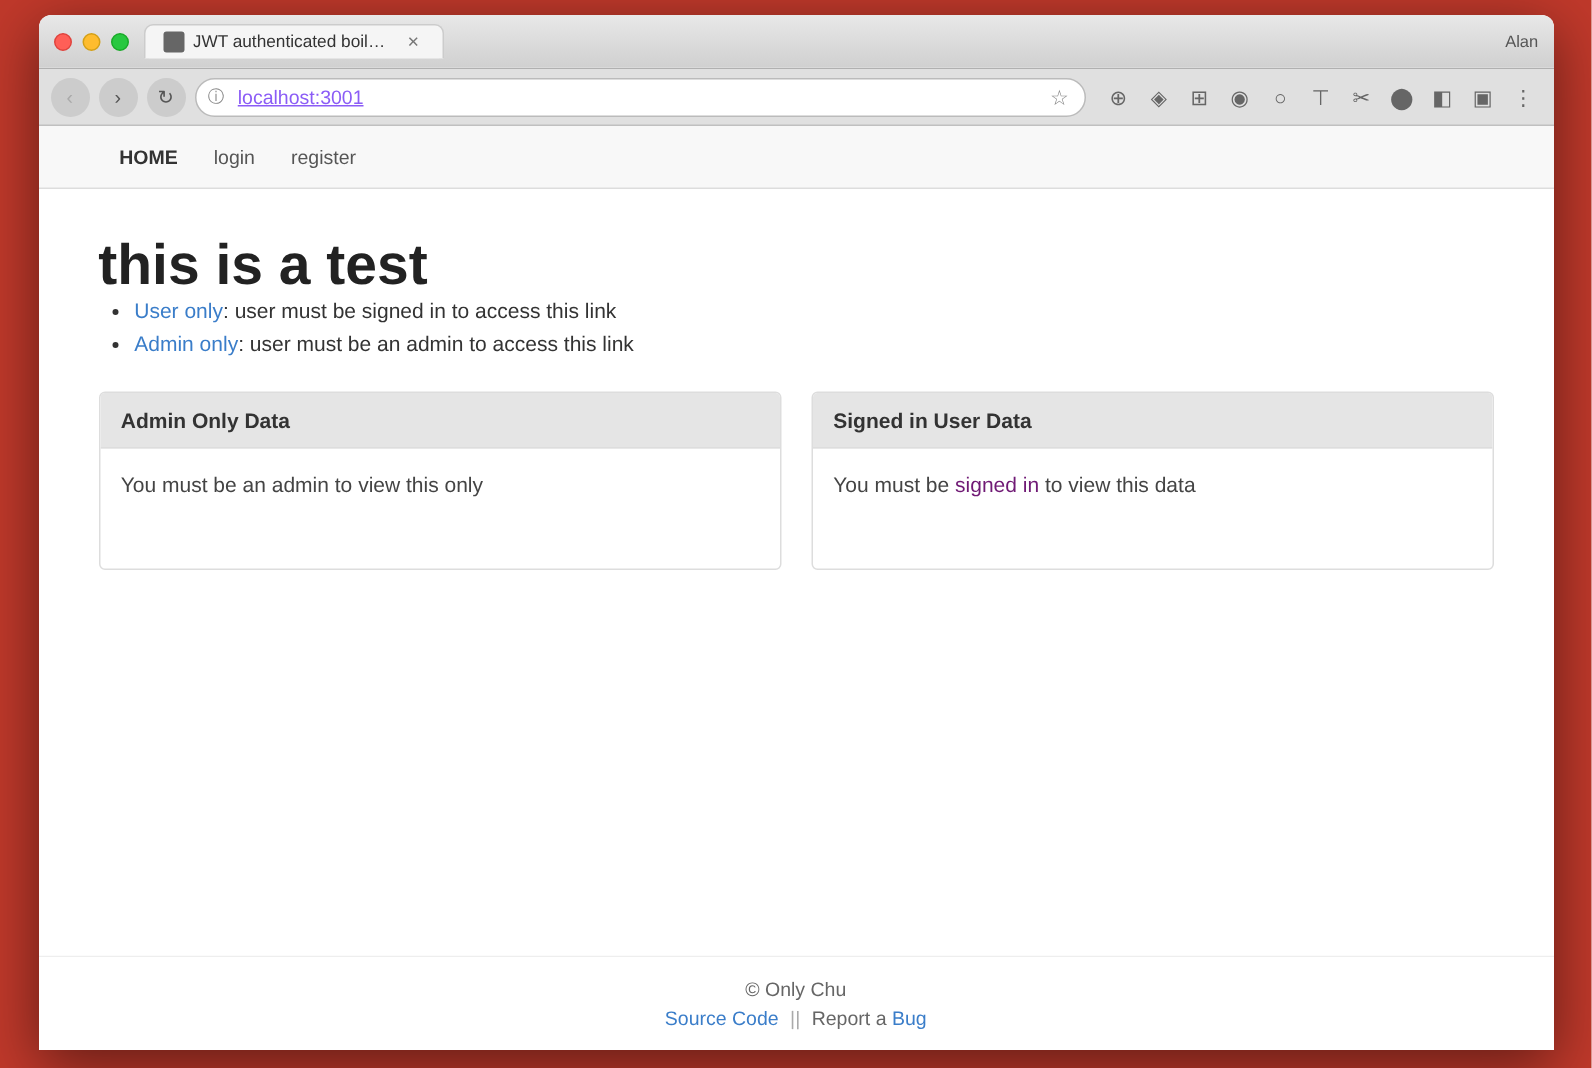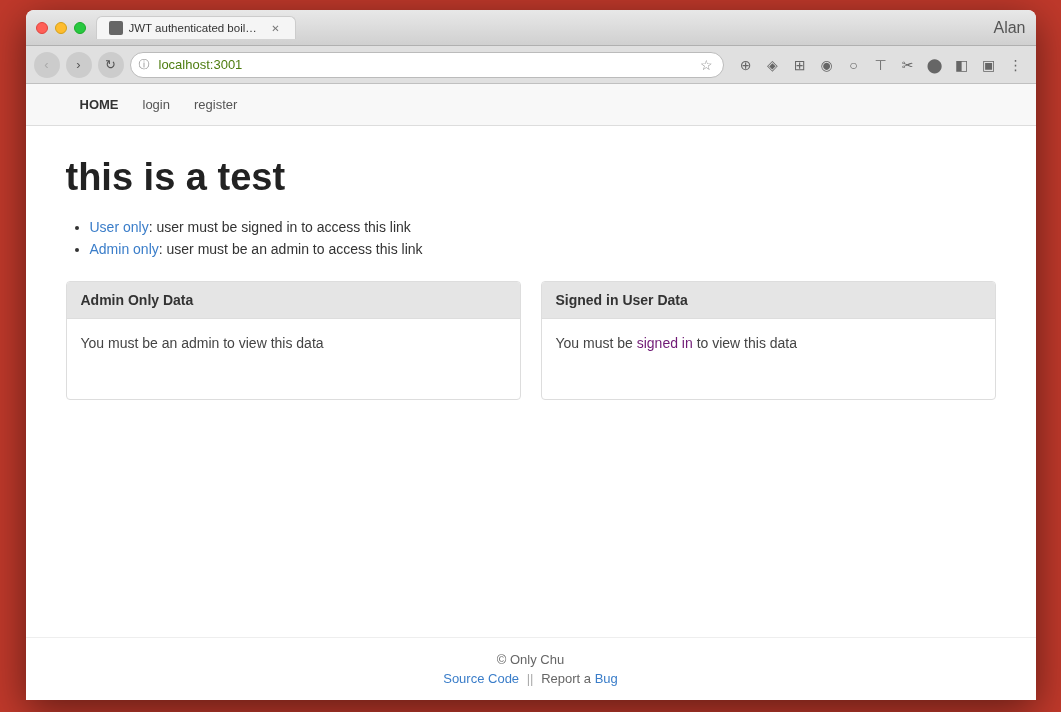--- a/index.html
+++ b/index.html
@@ -93,21 +93,21 @@
       display: flex;
       align-items: center;
       justify-content: center;
       font-size: 10px;
       color: #777;
       cursor: pointer;
       flex-shrink: 0;
     }
 
     .user-area {
-      font-size: 16px;
+      font-size: 11px;
       color: #555;
       margin-left: auto;
       text-align: center;
     }
 
     
     .address-bar {
       background: #e0e0e0;
       height: 38px;
       display: flex;
@@ -146,21 +146,22 @@
       position: relative;
     }
     .url-secure-icon {
       position: absolute;
       left: 8px;
       font-size: 11px;
       color: #888;
     }
     .url-text {
       font-size: 13px;
-      color: #4d7c0f;
+      color: #8b5cf6;
+      text-decoration: underline;
     }
     .url-star {
       margin-left: auto;
       color: #888;
       font-size: 14px;
     }
 
     .toolbar-icons {
       display: flex;
       align-items: center;
@@ -210,21 +211,21 @@
       background: #fff;
       padding: 30px 40px 20px;
       overflow-y: auto;
       position: relative;
     }
 
     .page-title {
       font-size: 38px;
       font-weight: bold;
       color: #222;
-      margin-bottom: 20px;
+      margin-bottom: 0;
     }
 
     .links-list {
       list-style: disc;
       padding-left: 24px;
       margin-bottom: 24px;
     }
     .links-list li {
       margin-bottom: 6px;
       font-size: 14px;
@@ -351,21 +352,21 @@
         <a class="link-blue">User only</a><span>: user must be signed in to access this link</span>
       </li>
       <li>
         <a class="link-blue">Admin only</a><span>: user must be an admin to access this link</span>
       </li>
     </ul>
 
     <div class="data-boxes">
       <div class="data-box">
         <div class="data-box-header">Admin Only Data</div>
-        <div class="data-box-body">You must be an admin to view this data</div>
+        <div class="data-box-body">You must be an admin to view this only</div>
       </div>
       <div class="data-box">
         <div class="data-box-header">Signed in User Data</div>
         <div class="data-box-body">
           <span>You must be </span><a class="link-blue highlight-in">signed in</a><span> to view this data</span>
         </div>
       </div>
     </div>
   </div>
 

